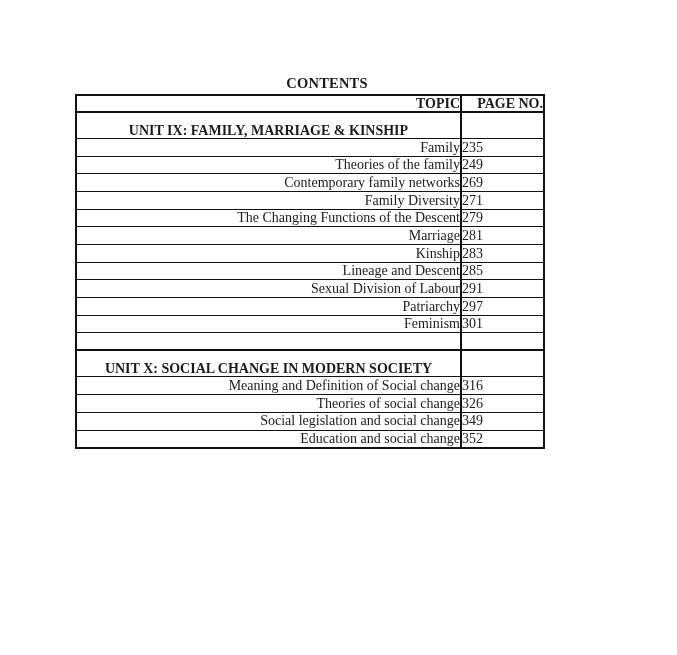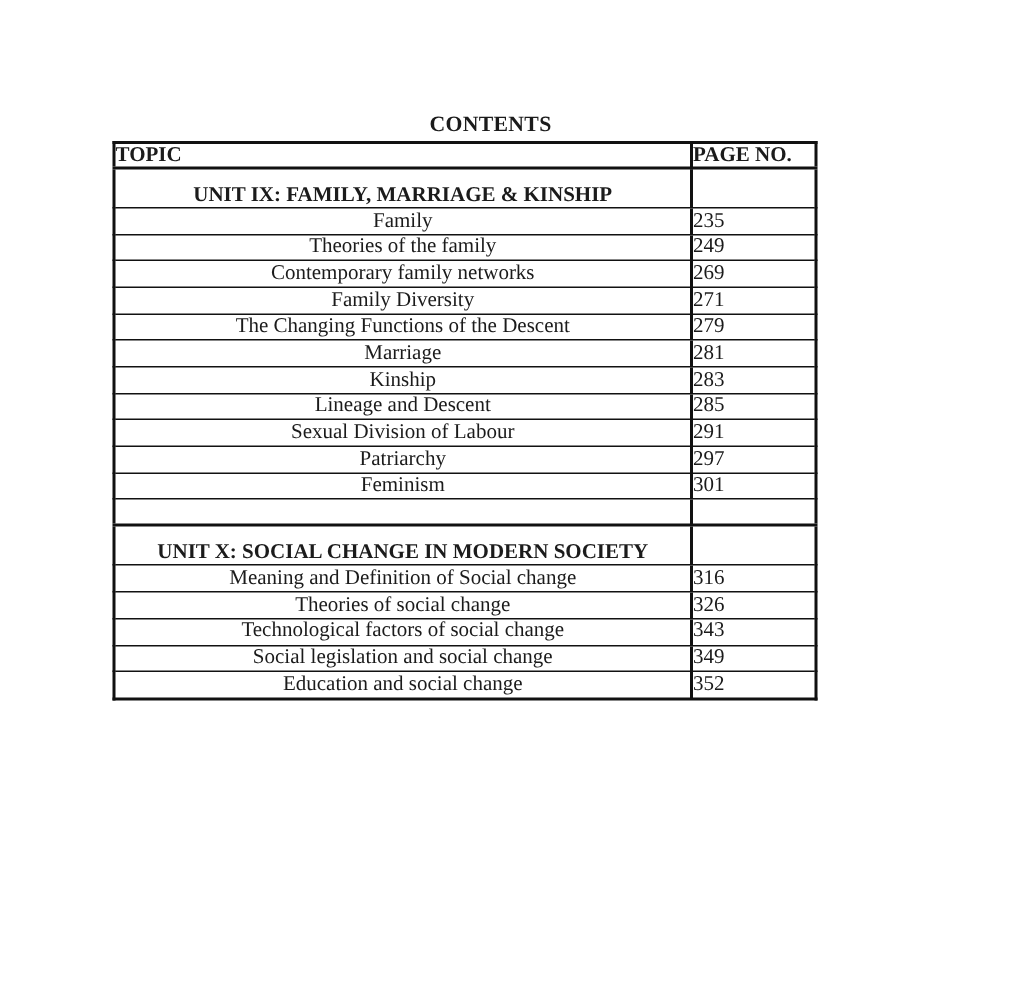--- a/index.html
+++ b/index.html
@@ -47,40 +47,40 @@
   
   table.toc td:first-child, table.toc th:first-child {
     border-right-width: 2px;
   }
   .col-topic { width: 385px; }
   .col-page  { width: 83px; }
 
   tr.header-row th {
     height: 15px;
     font-weight: bold;
-    text-align: left;
+    text-align: right;
     vertical-align: middle;
     border-bottom-width: 2px;
   }
   tr.unit-row td {
     height: 25px;
     border-top-width: 2px;
     vertical-align: bottom;
   }
   td.unit-cell {
     text-align: center;
     font-weight: bold;
     padding-bottom: 3px;
   }
   tr.toc-row td {
     height: 16.7px;
     vertical-align: middle;
   }
   td.topic-cell {
-    text-align: center;
+    text-align: right;
     padding-left: 3px;
   }
   td.page-cell {
     text-align: left;
   }
   tr.spacer-row td {
     height: 16px;
   }
 </style>
 </head>
@@ -159,24 +159,20 @@
         </tr>
         <tr class="toc-row">
           <td class="topic-cell">Meaning and Definition of Social change</td>
           <td class="page-cell">316</td>
         </tr>
         <tr class="toc-row">
           <td class="topic-cell">Theories of social change</td>
           <td class="page-cell">326</td>
         </tr>
         <tr class="toc-row">
-          <td class="topic-cell">Technological factors of social change</td>
-          <td class="page-cell">343</td>
-        </tr>
-        <tr class="toc-row">
           <td class="topic-cell">Social legislation and social change</td>
           <td class="page-cell">349</td>
         </tr>
         <tr class="toc-row">
           <td class="topic-cell">Education and social change</td>
           <td class="page-cell">352</td>
         </tr>
       </tbody>
   </table>
 </div>

